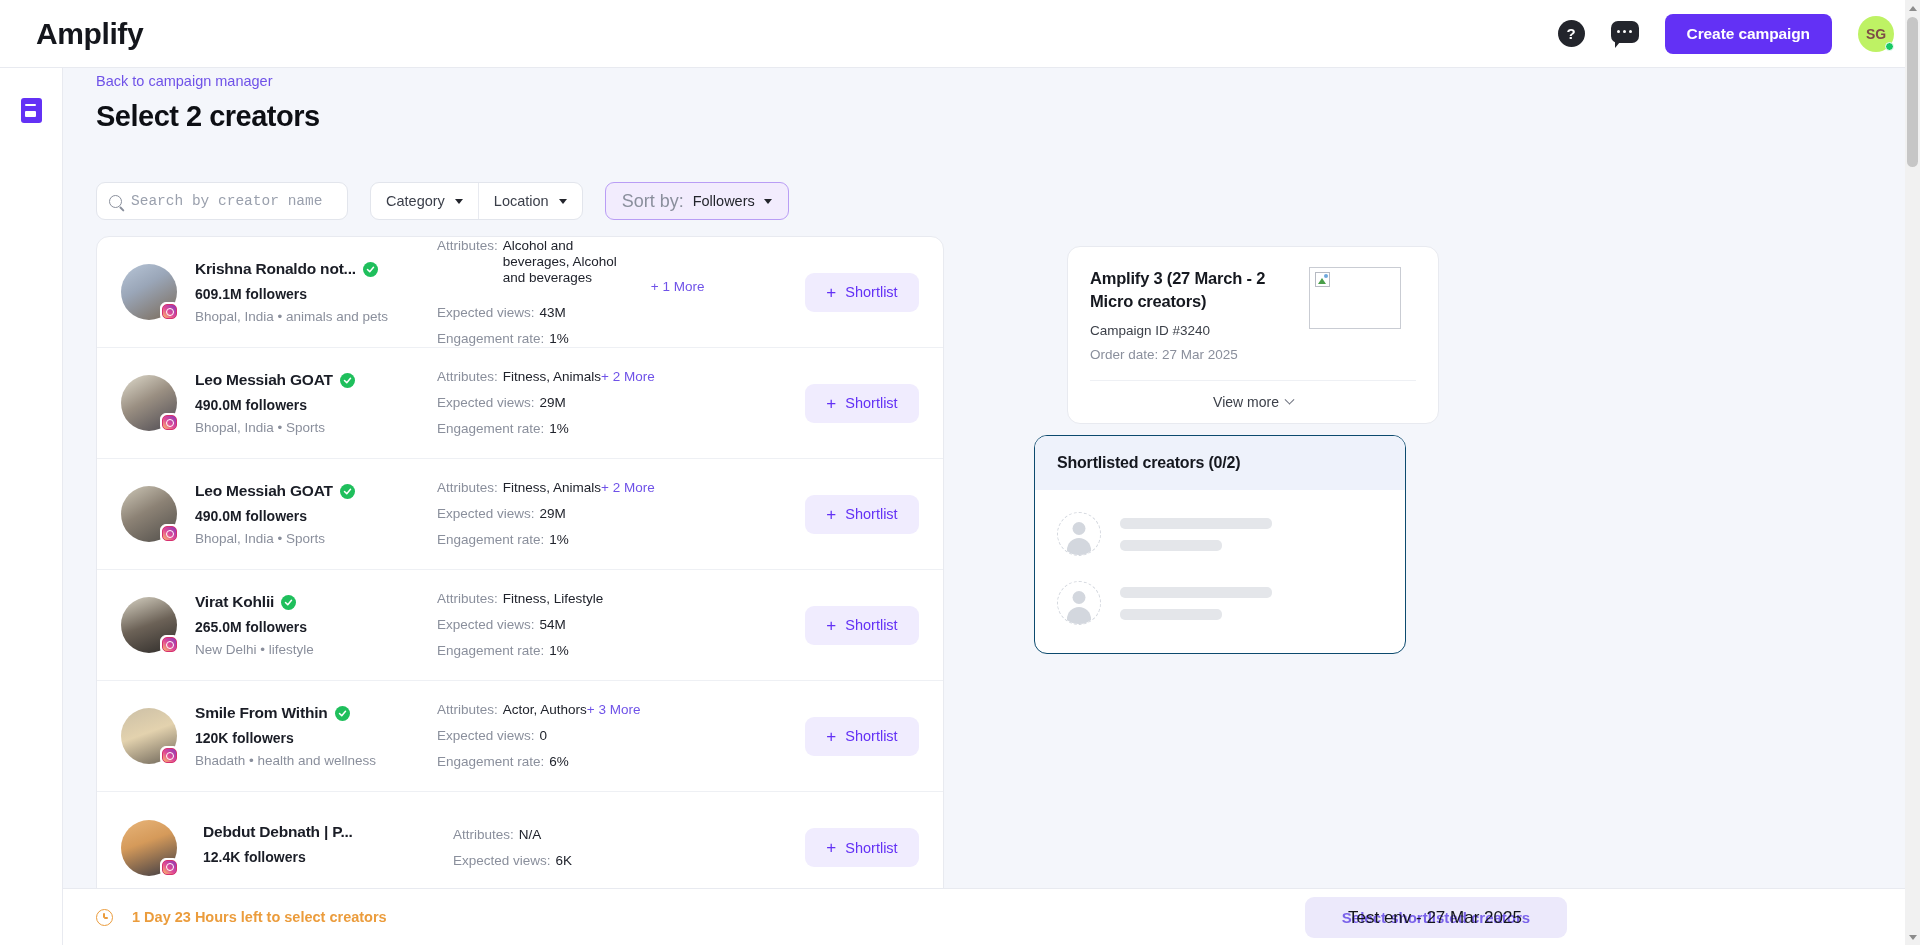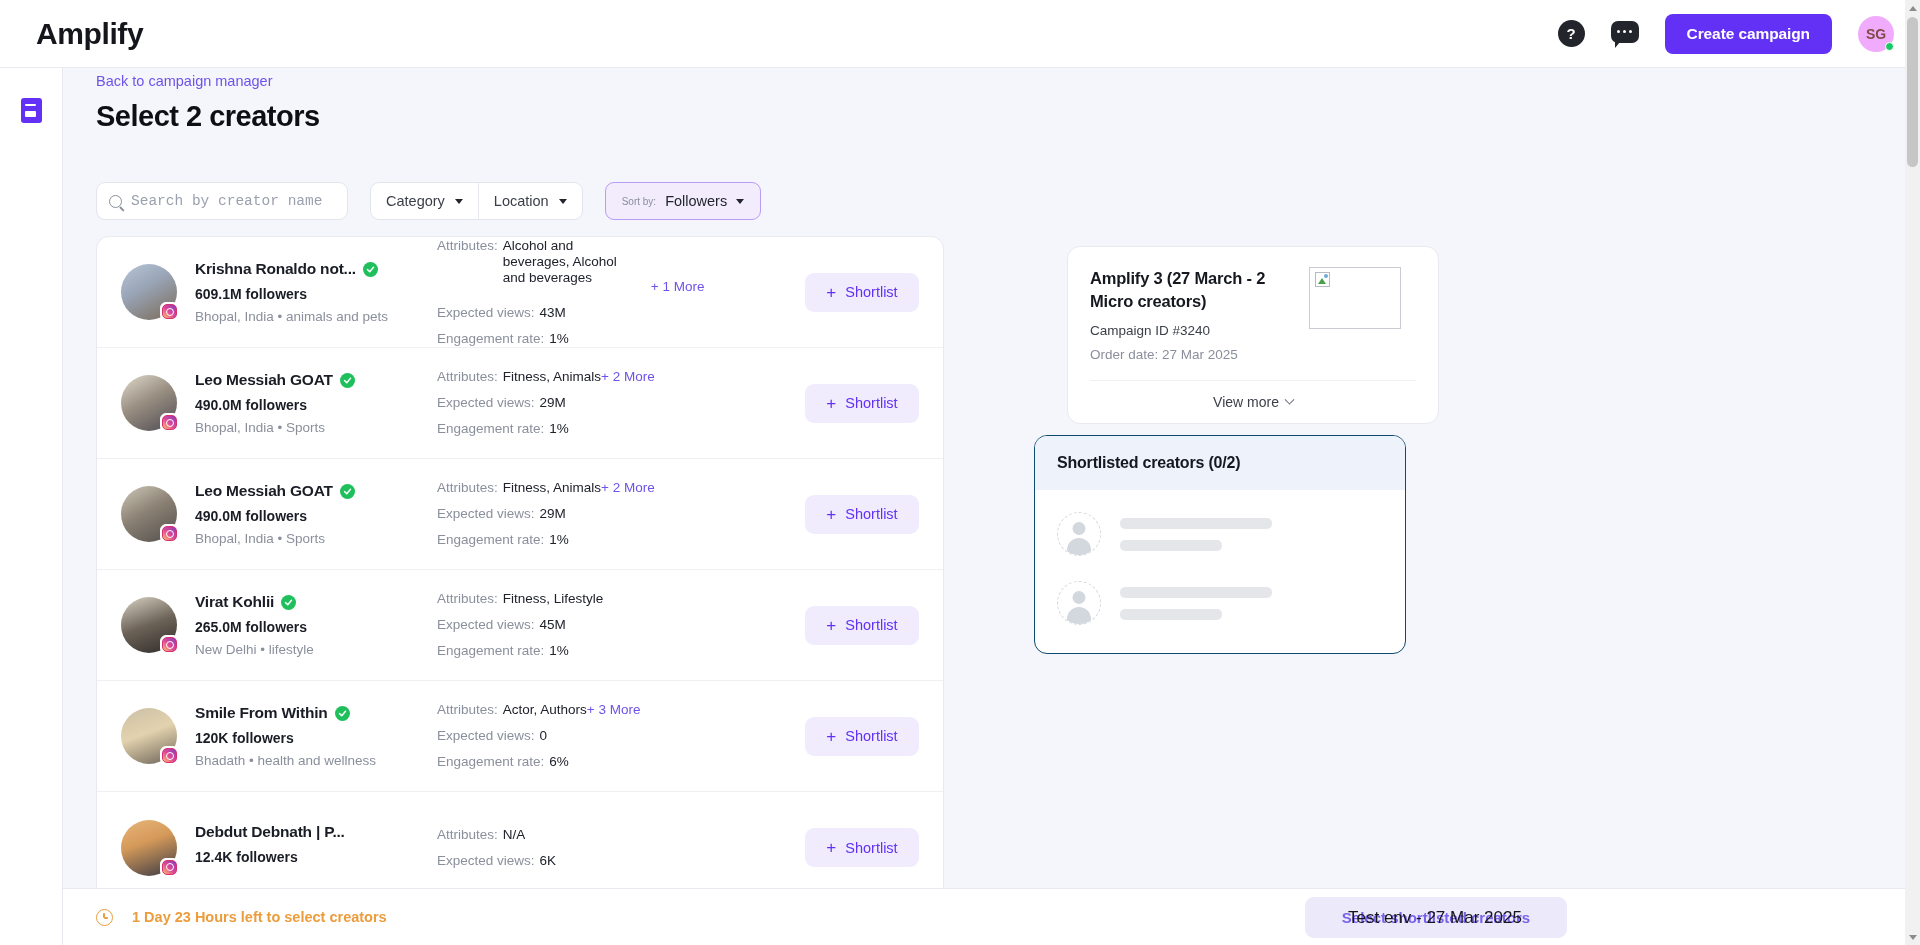--- a/index.html
+++ b/index.html
@@ -51,21 +51,21 @@
   }
   .create-btn {
     background: #6331f5; color: #ffffff;
     font-size: 15.5px; font-weight: bold;
     padding: 11px 22px; border: none; border-radius: 8px;
     cursor: pointer; letter-spacing: -0.1px;
   }
   .avatar-wrap { position: relative; width: 36px; height: 36px; cursor: pointer; }
   .avatar-circle {
     width: 36px; height: 36px; border-radius: 50%;
-    background: #f0abfc; color: #7e4b47;
+    background: #bef264; color: #7e4b47;
     font-size: 14px; font-weight: bold;
     display: flex; align-items: center; justify-content: center;
   }
   .status-dot {
     position: absolute; right: 0px; bottom: 1px;
     width: 9px; height: 9px; border-radius: 50%;
     background: #17c964; border: 1.5px solid #ffffff;
   }
 
   
@@ -151,35 +151,35 @@
     border-left: 4.5px solid transparent;
     border-right: 4.5px solid transparent;
     border-top: 5.5px solid #23252c;
   }
   .sort-pill {
     height: 38px; background: #f2ecfd;
     border: 1px solid #b99df5; border-radius: 9px;
     display: flex; align-items: center; gap: 9px;
     padding: 0 16px; cursor: pointer;
   }
-  .sort-label { font-size: 10px; color: #8a8f9c; }
+  .sort-label { font-size: 18px; color: #8a8f9c; }
   .sort-value { font-size: 14.5px; color: #23252c; }
 
   
   .list-card {
     position: absolute; left: 33px; top: 168px;
     width: 848px; height: 699px;
     background: #ffffff; border: 1px solid #e8eaf0;
     border-radius: 13px; overflow: hidden;
   }
   .creator-row {
     height: 111px; display: flex; align-items: center;
     padding: 0 24px; border-bottom: 1px solid #eef0f4;
   }
-  .creator-row:last-child { border-bottom: none; }
+  .creator-row:last-child { border-bottom: none; gap: 8px; }
 
   .ava-wrap { position: relative; width: 56px; height: 56px; flex: none; }
   .ava {
     width: 56px; height: 56px; border-radius: 50%;
     overflow: hidden; position: relative;
   }
   .ava .p1 { position: absolute; inset: 0; }
   .ig-badge {
     position: absolute; right: -2px; bottom: -1px;
     width: 19px; height: 19px; border-radius: 6px;
@@ -586,21 +586,21 @@
         <div class="c-followers">265.0M followers</div>
         <div class="c-meta">New Delhi • lifestyle</div>
       </div>
       <div class="c-stats">
         <div class="stat-line">
           <span class="stat-key">Attributes:</span>
           <span class="stat-val">Fitness, Lifestyle</span>
         </div>
         <div class="stat-line">
           <span class="stat-key">Expected views:</span>
-          <span class="stat-val">45M</span>
+          <span class="stat-val">54M</span>
         </div>
         <div class="stat-line">
           <span class="stat-key">Engagement rate:</span>
           <span class="stat-val">1%</span>
         </div>
       </div>
       <button class="shortlist-btn">
         <span class="plus">+</span>
         <span>Shortlist</span>
       </button>

